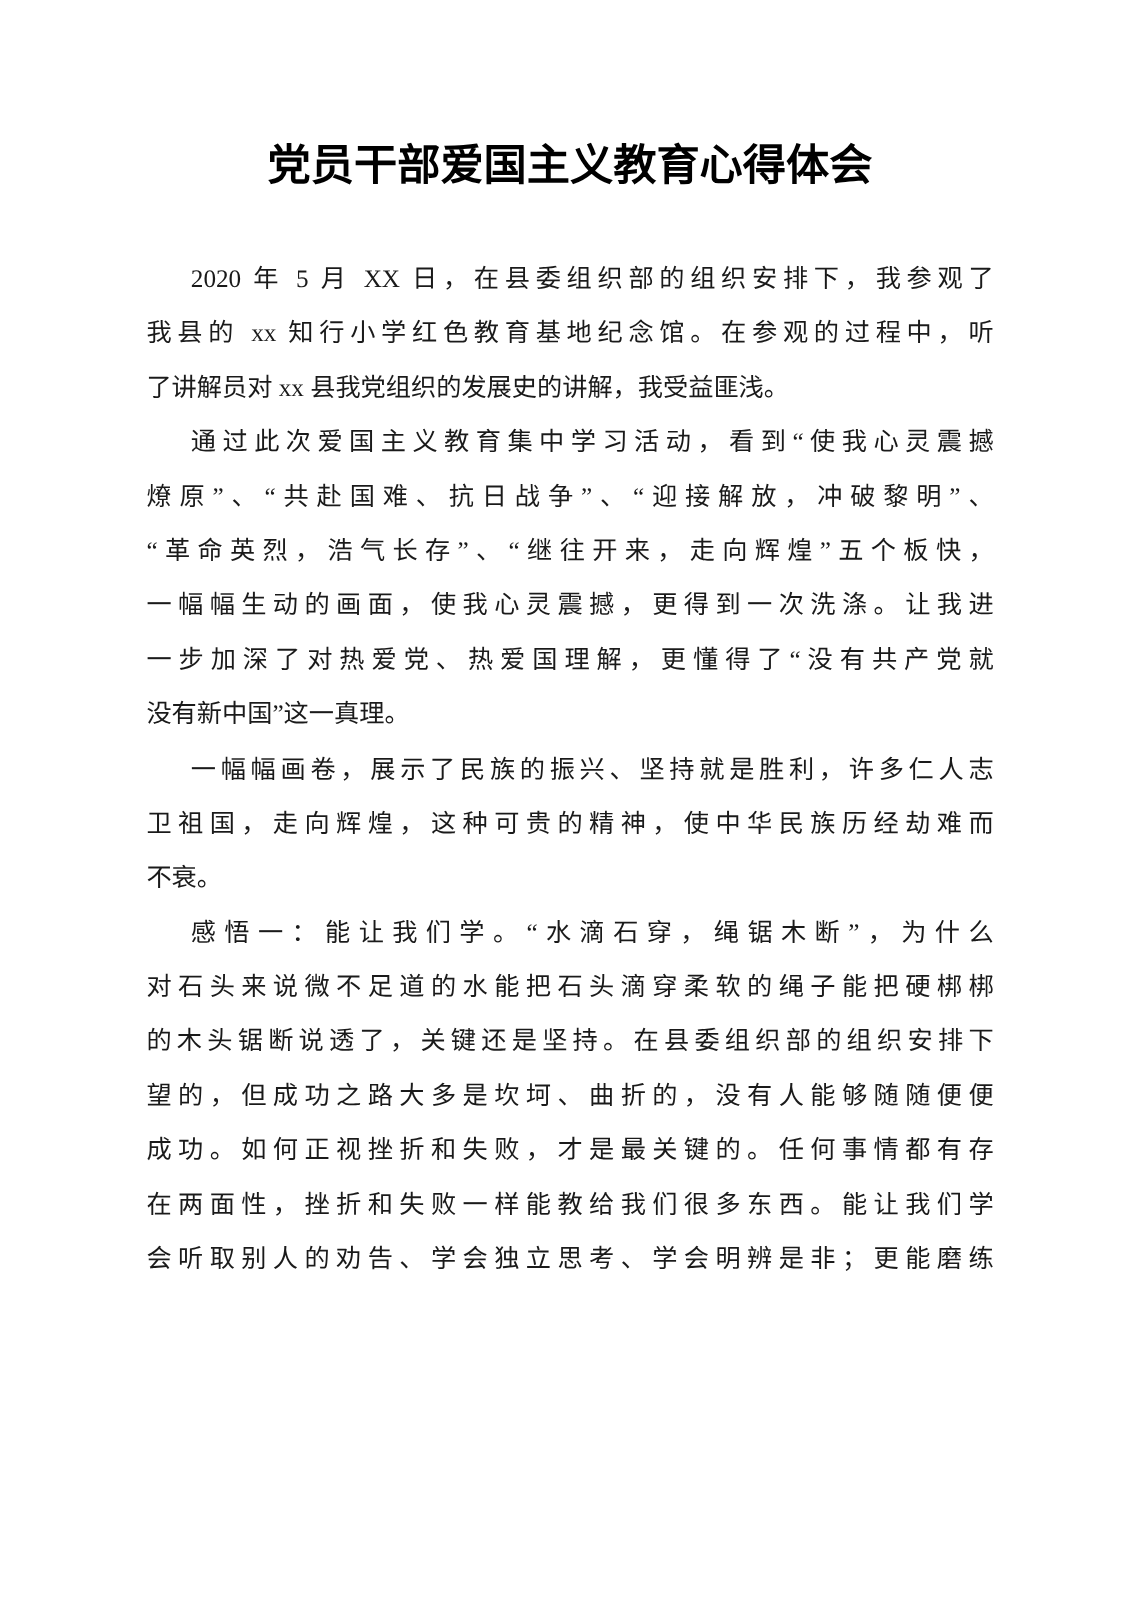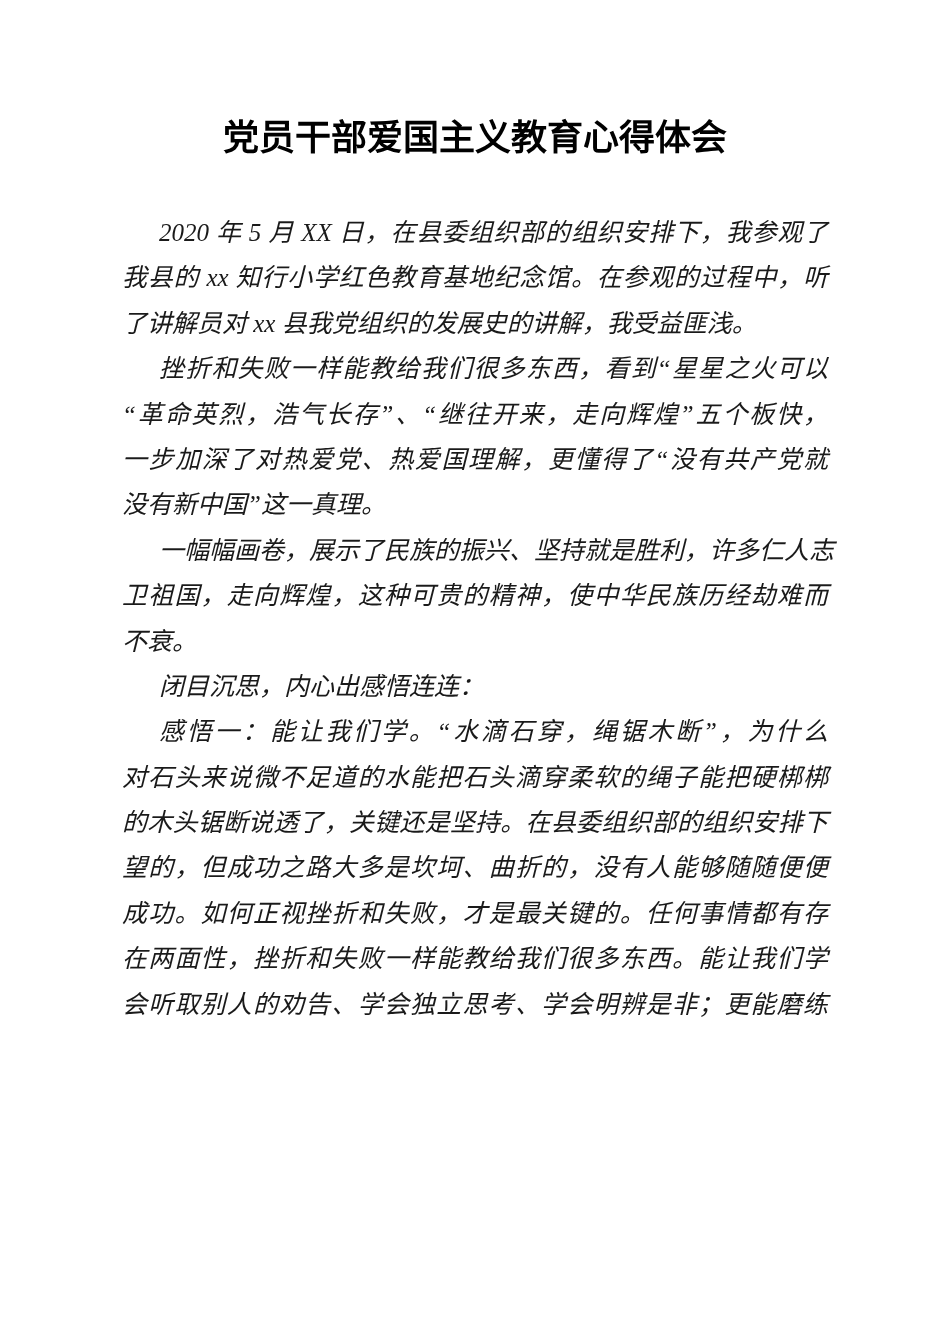--- a/index.html
+++ b/index.html
@@ -26,23 +26,22 @@
     font-size: 36px;
     line-height: 60px;
     font-weight: 700;
     letter-spacing: 0px;
     color: #000000;
     font-family: "Liberation Serif", "DejaVu Serif", serif;
   }
   .doc-body {
     margin: 42px 122px 0 122px;
     width: 706px;
-    font-size: 25px;
+    font-size: 21px;
     color: #1a1a1a;
-    font-style: italic;
   }
   .paragraph {
     margin: 0;
     padding: 0;
   }
   .text-line {
     height: 45.4px;
     line-height: 45.4px;
     text-align: justify;
     
@@ -63,32 +62,31 @@
 
 <div class="page" style="background: rgb(255, 255, 255);">
   <h1 class="doc-title" style="color: rgb(0, 0, 0);">党员干部爱国主义教育心得体会</h1>
   <div class="doc-body" id="doc-body" style="color: rgb(26, 26, 26);">
       <div class="paragraph">
         <div class="text-line indent">2020 年 5 月 XX 日，在县委组织部的组织安排下，我参观了</div>
         <div class="text-line">我县的 xx 知行小学红色教育基地纪念馆。在参观的过程中，听</div>
         <div class="text-line flush">了讲解员对 xx 县我党组织的发展史的讲解，我受益匪浅。</div>
       </div>
       <div class="paragraph">
-        <div class="text-line indent">挫折和失败一样能教给我们很多东西，看到“星星之火可以</div>
+        <div class="text-line indent">通过此次爱国主义教育集中学习活动，看到“使我心灵震撼</div>
+        <div class="text-line">燎原”、“共赴国难、抗日战争”、“迎接解放，冲破黎明”、</div>
         <div class="text-line">“革命英烈，浩气长存”、“继往开来，走向辉煌”五个板快，</div>
+        <div class="text-line">一幅幅生动的画面，使我心灵震撼，更得到一次洗涤。让我进</div>
         <div class="text-line">一步加深了对热爱党、热爱国理解，更懂得了“没有共产党就</div>
         <div class="text-line flush">没有新中国”这一真理。</div>
       </div>
       <div class="paragraph">
         <div class="text-line indent">一幅幅画卷，展示了民族的振兴、坚持就是胜利，许多仁人志</div>
         <div class="text-line">卫祖国，走向辉煌，这种可贵的精神，使中华民族历经劫难而</div>
         <div class="text-line flush">不衰。</div>
-      </div>
-      <div class="paragraph">
-        <div class="text-line indent flush">闭目沉思，内心出感悟连连：</div>
       </div>
       <div class="paragraph">
         <div class="text-line indent">感悟一：能让我们学。“水滴石穿，绳锯木断”，为什么</div>
         <div class="text-line">对石头来说微不足道的水能把石头滴穿柔软的绳子能把硬梆梆</div>
         <div class="text-line">的木头锯断说透了，关键还是坚持。在县委组织部的组织安排下</div>
         <div class="text-line">望的，但成功之路大多是坎坷、曲折的，没有人能够随随便便</div>
         <div class="text-line">成功。如何正视挫折和失败，才是最关键的。任何事情都有存</div>
         <div class="text-line">在两面性，挫折和失败一样能教给我们很多东西。能让我们学</div>
         <div class="text-line">会听取别人的劝告、学会独立思考、学会明辨是非；更能磨练</div>
       </div>

